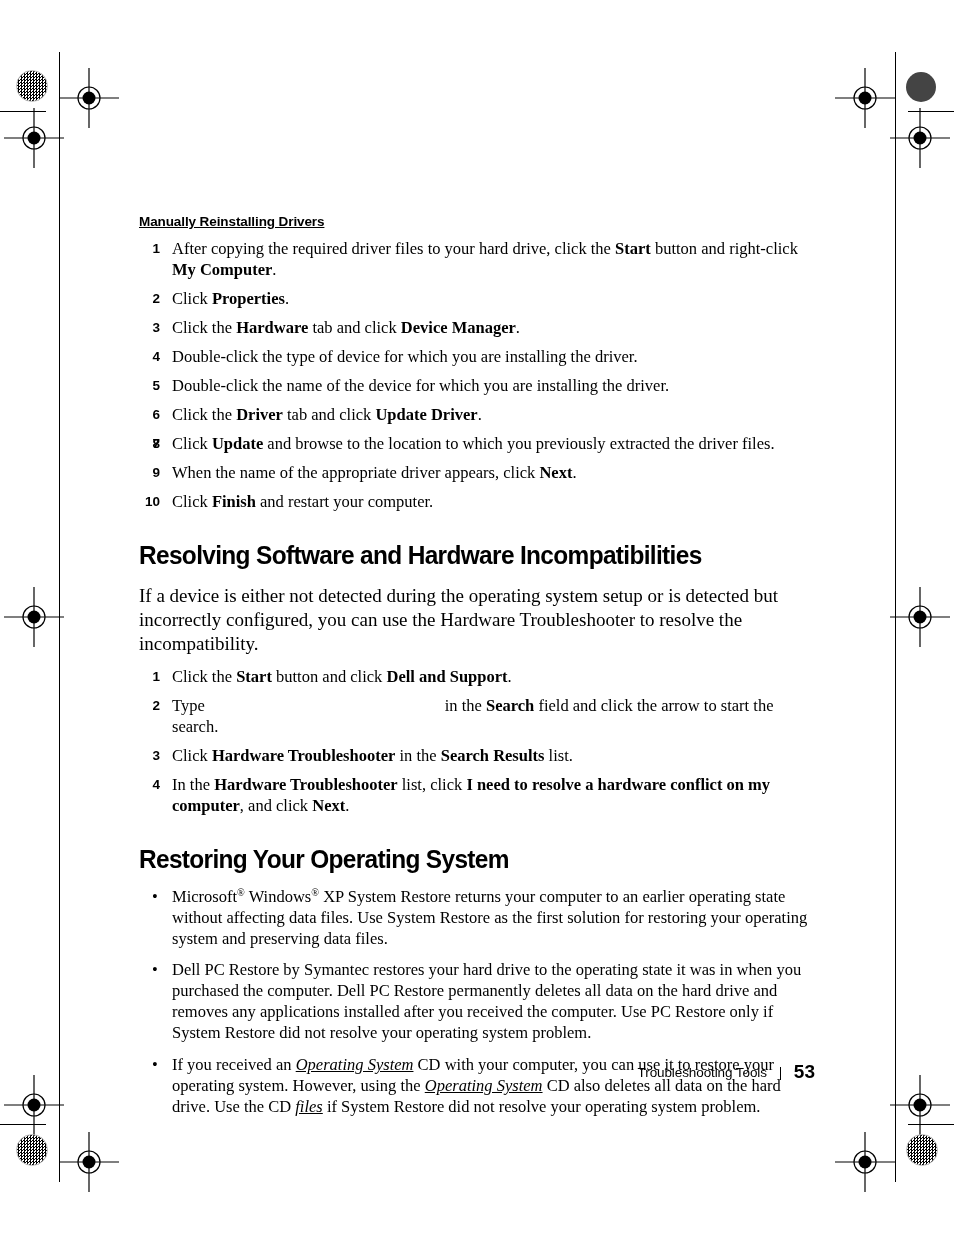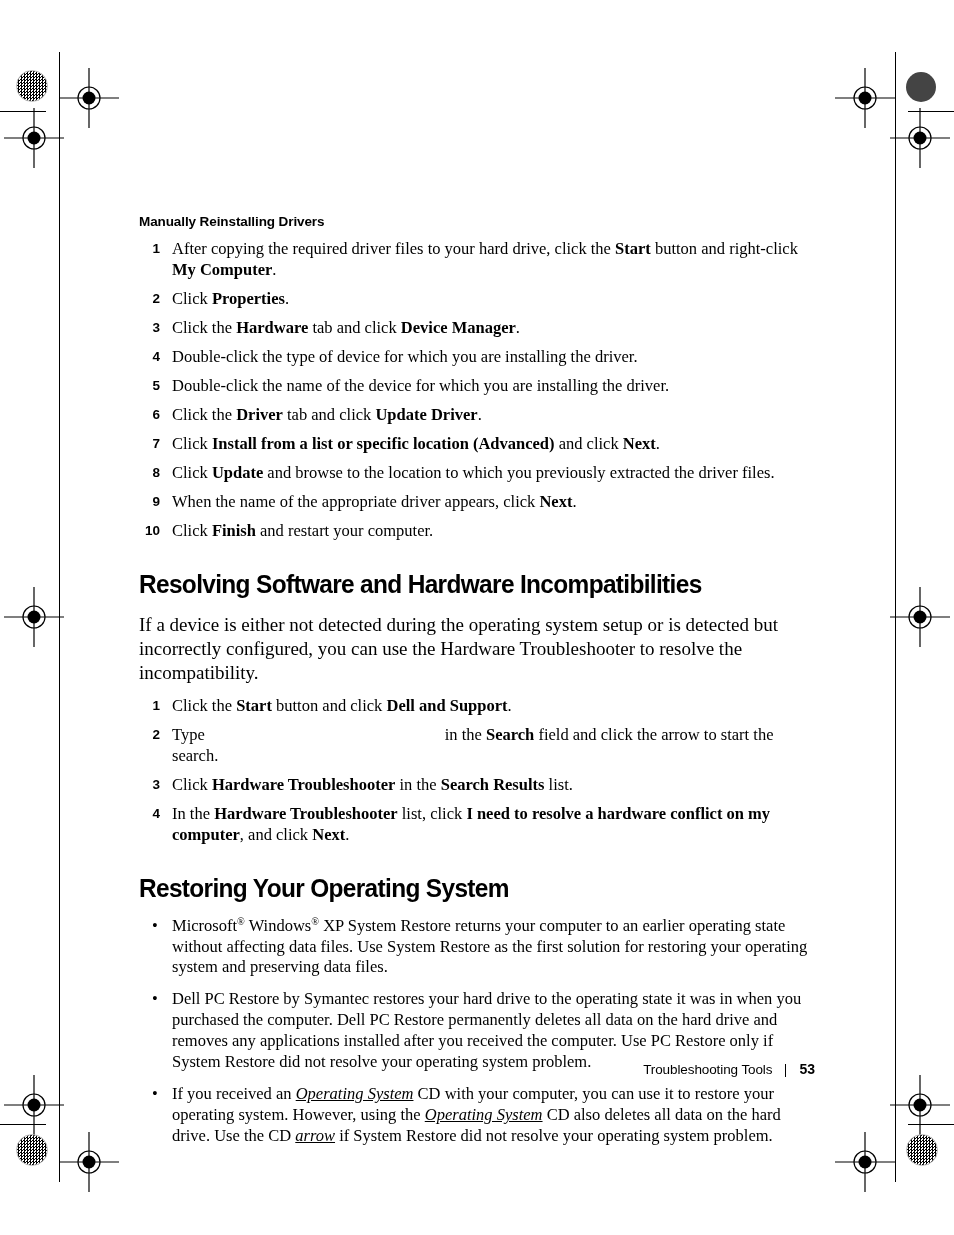--- a/index.html
+++ b/index.html
@@ -58,20 +58,21 @@
     width: 675px;
   }
 
   .subhead {
     font-family: "Liberation Sans", "DejaVu Sans", sans-serif;
     font-weight: bold;
     font-size: 13.5px;
     letter-spacing: -0.1px;
     margin: 0 0 9px 0;
     line-height: 1.2;
+    text-decoration: underline;
   }
 
   h1.section-title {
     font-family: "Liberation Sans", "DejaVu Sans", sans-serif;
     font-weight: bold;
     font-size: 26px;
     letter-spacing: -0.7px;
     margin: 28px 0 12px 0;
     line-height: 1.15;
     transform: scaleX(0.94);
@@ -154,21 +155,21 @@
   }
   .footer .f-sep {
     display: inline-block;
     width: 1px;
     height: 13px;
     background: #000;
     position: relative;
     top: 1px;
   }
   .footer .f-page {
-    font-size: 14px;
+    font-size: 19px;
     font-weight: bold;
   }
 </style>
 </head>
 <body>
 
 <div class="page">
 
   <div class="mark trim-v" style="left:59px; top:52px; height:1130px;"></div>
   <div class="mark trim-v" style="left:895px; top:52px; height:1130px;"></div>
@@ -270,21 +271,21 @@
 
     <h2 class="subhead">Manually Reinstalling Drivers</h2>
 
     <ol class="steps">
         <li><span class="num">1</span><span>After copying the required driver files to your hard drive, click the <strong class="rt-b">Start</strong> button and right-click <strong class="rt-b">My Computer</strong>.</span></li>
         <li><span class="num">2</span><span>Click <strong class="rt-b">Properties</strong>.</span></li>
         <li><span class="num">3</span><span>Click the <strong class="rt-b">Hardware</strong> tab and click <strong class="rt-b">Device Manager</strong>.</span></li>
         <li><span class="num">4</span><span>Double-click the type of device for which you are installing the driver.</span></li>
         <li><span class="num">5</span><span>Double-click the name of the device for which you are installing the driver.</span></li>
         <li><span class="num">6</span><span>Click the <strong class="rt-b">Driver</strong> tab and click <strong class="rt-b">Update Driver</strong>.</span></li>
-        <li><span class="num">7</span><span>Click <strong class="rt-b">Install from a list or specific location (Advanced)</strong> and click <strong class="rt-b">Next</strong>.</span></li>
+        <li><span class="num">7</span></li>
         <li><span class="num">8</span><span>Click <strong class="rt-b">Update</strong> and browse to the location to which you previously extracted the driver files.</span></li>
         <li><span class="num">9</span><span>When the name of the appropriate driver appears, click <strong class="rt-b">Next</strong>.</span></li>
         <li><span class="num">10</span><span>Click <strong class="rt-b">Finish</strong> and restart your computer.</span></li>
       </ol>
 
     <h1 class="section-title">Resolving Software and Hardware Incompatibilities</h1>
 
     <p class="body">If a device is either not detected during the operating system setup or is detected but incorrectly configured, you can use the Hardware Troubleshooter to resolve the incompatibility.</p>
 
 
@@ -294,21 +295,21 @@
         <li><span class="num">3</span><span>Click <strong class="rt-b">Hardware Troubleshooter</strong> in the <strong class="rt-b">Search Results</strong> list.</span></li>
         <li><span class="num">4</span><span>In the <strong class="rt-b">Hardware Troubleshooter</strong> list, click <strong class="rt-b">I need to resolve a hardware conflict on my computer</strong>, and click <strong class="rt-b">Next</strong>.</span></li>
       </ol>
 
     <h1 class="section-title">Restoring Your Operating System</h1>
 
 
     <ul class="bullets">
         <li><span class="bullet">•</span><span>Microsoft<span class="rt-sup">®</span> Windows<span class="rt-sup">®</span> XP System Restore returns your computer to an earlier operating state without affecting data files. Use System Restore as the first solution for restoring your operating system and preserving data files.</span></li>
         <li><span class="bullet">•</span><span>Dell PC Restore by Symantec restores your hard drive to the operating state it was in when you purchased the computer. Dell PC Restore permanently deletes all data on the hard drive and removes any applications installed after you received the computer. Use PC Restore only if System Restore did not resolve your operating system problem.</span></li>
-        <li><span class="bullet">•</span><span>If you received an <em class="rt-i">Operating System</em> CD with your computer, you can use it to restore your operating system. However, using the <em class="rt-i">Operating System</em> CD also deletes all data on the hard drive. Use the CD <em class="rt-i">arrow</em> if System Restore did not resolve your operating system problem.</span></li>
+        <li><span class="bullet">•</span><span>If you received an <em class="rt-i">Operating System</em> CD with your computer, you can use it to restore your operating system. However, using the <em class="rt-i">Operating System</em> CD also deletes all data on the hard drive. Use the CD <em class="rt-i">files</em> if System Restore did not resolve your operating system problem.</span></li>
       </ul>
 
   </div>
 
   <div class="footer">
     <span class="f-label">Troubleshooting Tools</span>
     <span class="f-sep"></span>
     <span class="f-page">53</span>
   </div>
 

